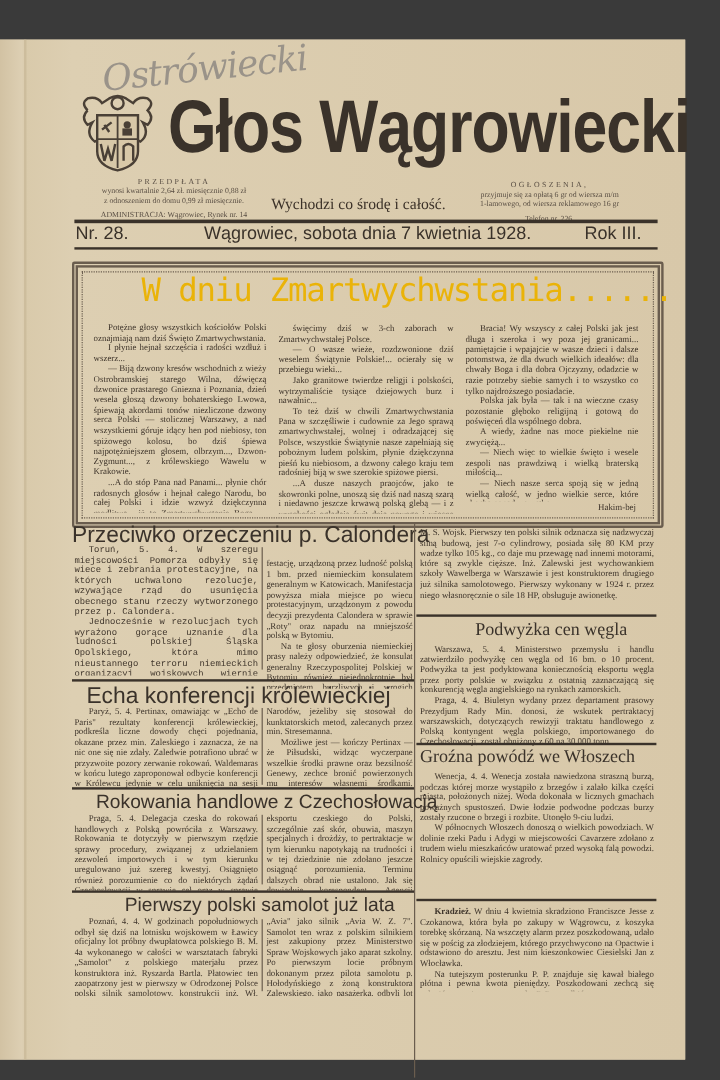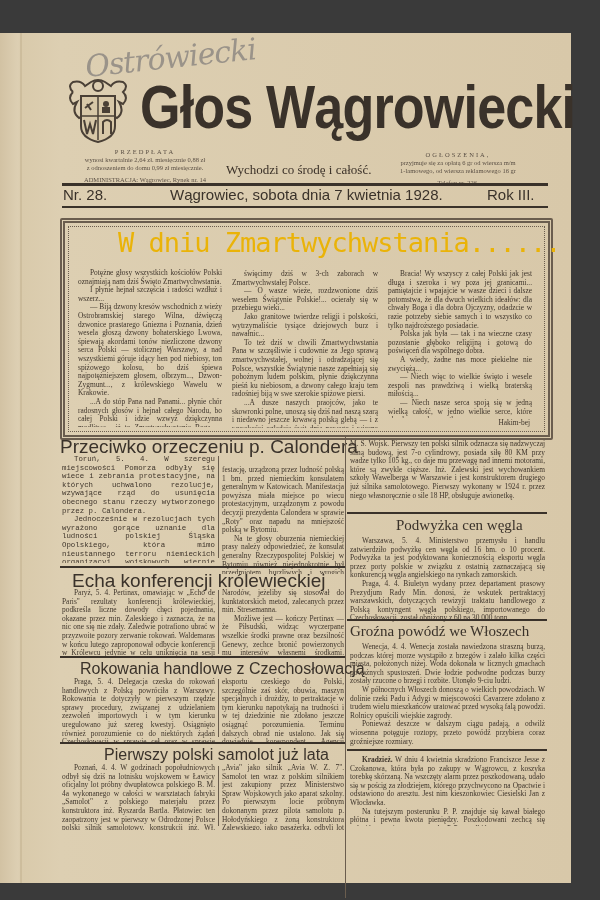--- a/index.html
+++ b/index.html
@@ -123,21 +123,20 @@
 <div class="col" style="left:350px;top:537px;width:195px;height:108px;">
   <p>Warszawa, 5. 4. Ministerstwo przemysłu i handlu zatwierdziło podwyżkę cen węgla od 16 bm. o 10 procent. Podwyżka ta jest podyktowana koniecznością eksportu węgla przez porty polskie w związku z ostatnią zaznaczającą się konkurencją węgla angielskiego na rynkach zamorskich.</p>
   <p>Praga, 4. 4. Biuletyn wydany przez departament prasowy Prezydjum Rady Min. donosi, że wskutek pertraktacyj warszawskich, dotyczących rewizyji traktatu handlowego z Polską kontyngent węgla polskiego, importowanego do Czechosłowacji, został obniżony z 60 na 30.000 tonn.</p>
 </div>
 <div class="hrule" style="left:347px;top:619px;width:200px;height:2px;"></div>
 
 <div class="head" style="left:350px;top:623px;font-family:'Liberation Serif',serif;font-size:15px;">Groźna powódź we Włoszech</div>
 <div class="col" style="left:350px;top:643px;width:195px;height:105px;">
   <p>Wenecja, 4. 4. Wenecja została nawiedzona straszną burzą, podczas której morze wystąpiło z brzegów i zalało kilka części miasta, położonych niżej. Woda dokonała w licznych gmachach poważnych spustoszeń. Dwie łodzie podwodne podczas burzy zostały rzucone o brzegi i rozbite. Utonęło 9-ciu ludzi.</p>
   <p>W północnych Włoszech donoszą o wielkich powodziach. W dolinie rzeki Padu i Adygi w miejscowości Cavarzere zdołano z trudem wielu mieszkańców uratować przed wysoką falą powodzi. Rolnicy opuścili wiejskie zagrody.</p>
-  <p>Ponieważ deszcze w dalszym ciągu padają, a odwilż wiosenna potęguje roztopy, przeto powódź przybiera coraz groźniejsze rozmiary.</p>
 </div>
 <div class="hrule" style="left:347px;top:749px;width:200px;height:2px;"></div>
 
 <div class="col" style="left:350px;top:756px;width:195px;height:70px;">
   <p><b>Kradzież.</b> <span>W dniu 4 kwietnia skradziono Franciszce Jesse z Czokanowa, która była po zakupy w Wągrowcu, z koszyka torebkę skórzaną. Na wszczęty alarm przez poszkodowaną, udało się w pościg za złodziejem, którego przychwycono na Opactwie i odstawiono do aresztu. Jest nim kieszonkowiec Ciesielski Jan z Włocławka.</span></p>
   <p>Na tutejszym posterunku P. P. znajduje się kawał białego płótna i pewna kwota pieniędzy. Poszkodowani zechcą się zgłosić na tutejszym posterunku P. P. po odbiór.</p>
 </div>
 
 <div class="hrule" style="left:60px;top:566px;width:285px;height:2px;"></div>
 <div class="head" style="left:72px;top:570px;font-size:19px;">Echa konferencji królewieckiej</div>

